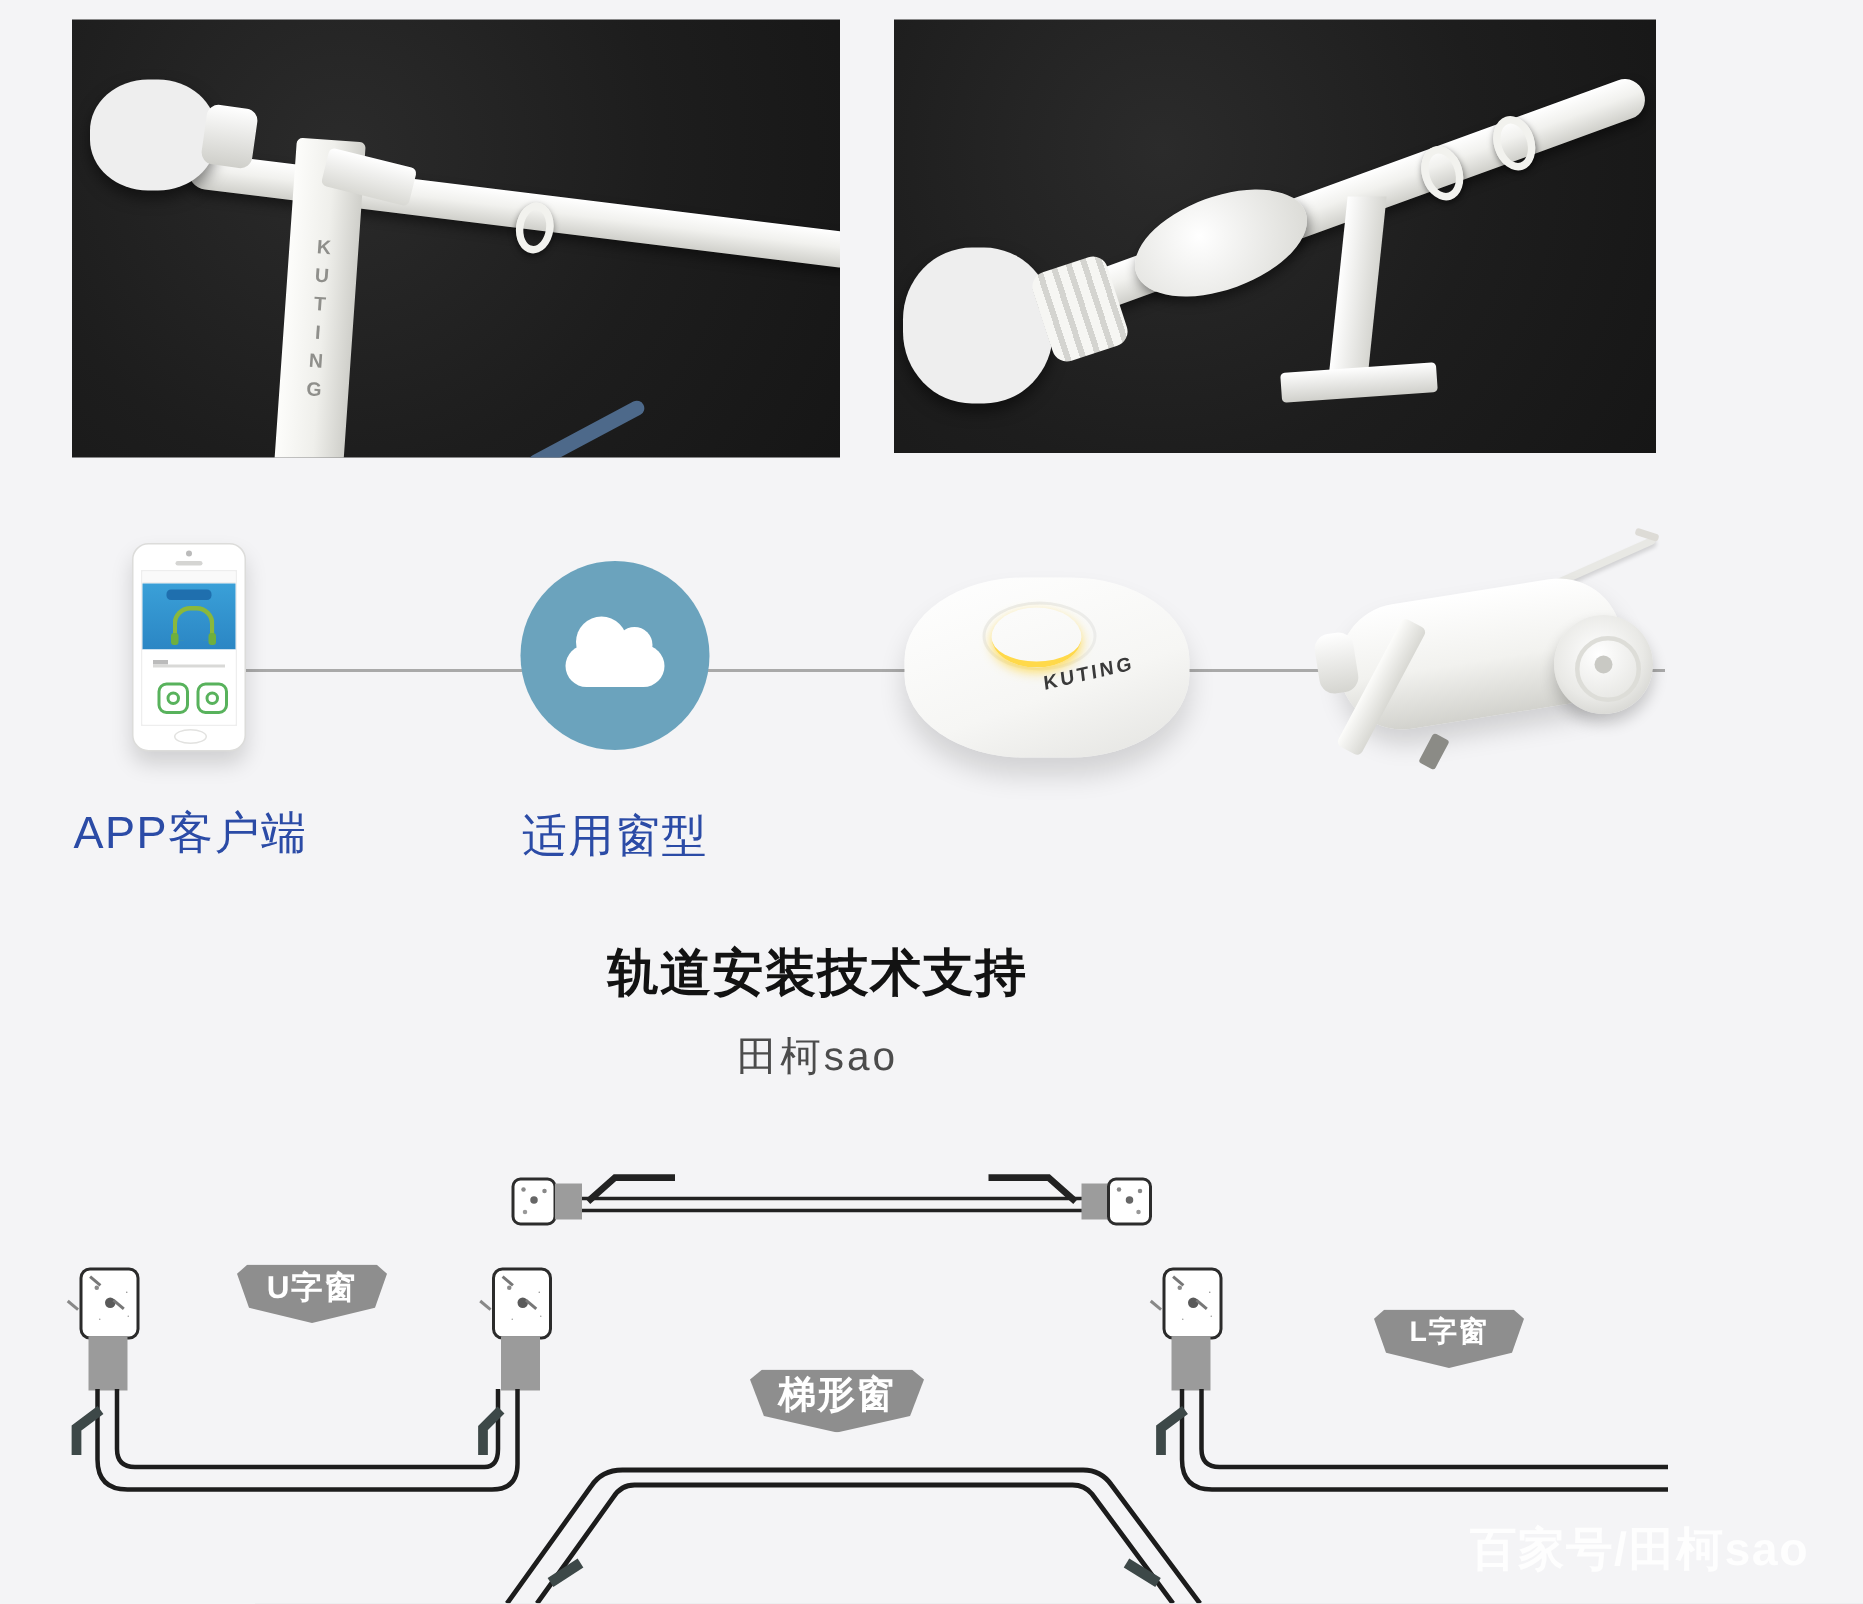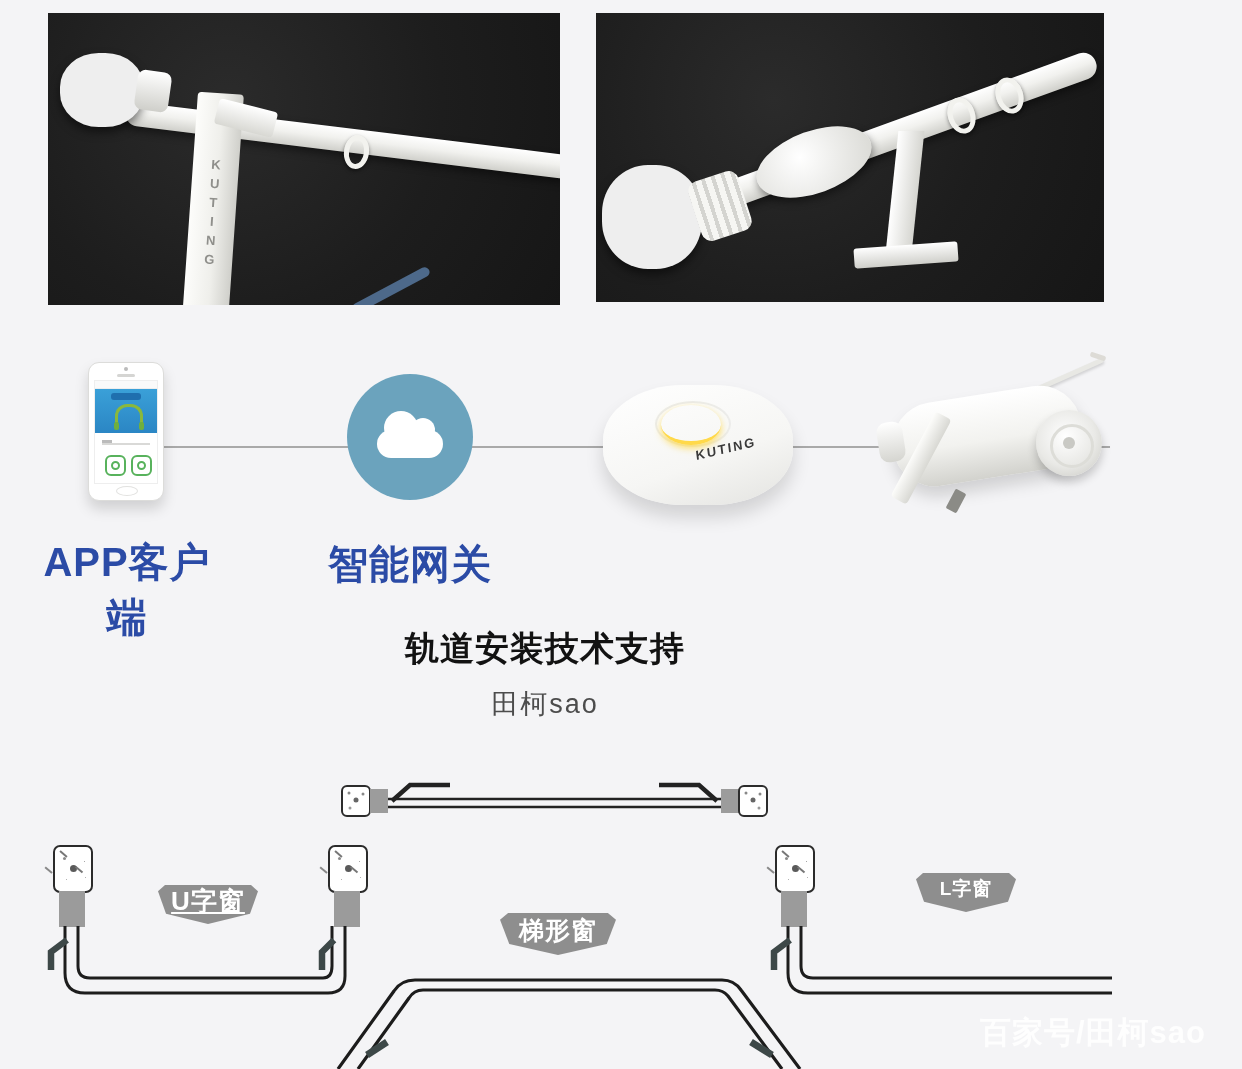--- a/index.html
+++ b/index.html
@@ -63,33 +63,33 @@
   #motor .body{position:absolute;left:14px;top:42px;width:190px;height:84px;background:linear-gradient(#ffffff 0%,#f2f2ef 55%,#d2d2cd 100%);border-radius:42px;transform:rotate(-9deg);box-shadow:0 10px 16px rgba(0,0,0,.15);}
   #motor .cap{position:absolute;left:158px;top:58px;width:66px;height:66px;border-radius:50%;background:radial-gradient(circle at 45% 40%,#ffffff 0%,#e9e9e6 55%,#c6c6c1 100%);box-shadow:0 6px 10px rgba(0,0,0,.2);}
   #motor .cap::before{content:"";position:absolute;left:14px;top:14px;width:38px;height:38px;border-radius:50%;border:3px solid #ddddd8;}
   #motor .cap::after{content:"";position:absolute;left:27px;top:27px;width:12px;height:12px;border-radius:50%;background:#c9c9c4;}
   #motor .rodthin{position:absolute;left:118px;top:28px;width:112px;height:5px;background:#e8e8e4;border-radius:3px;transform:rotate(-24deg);box-shadow:0 2px 3px rgba(0,0,0,.15);}
   #motor .rodtip{position:absolute;left:212px;top:2px;width:16px;height:5px;background:#dddbd6;border-radius:2px;transform:rotate(18deg);}
   #motor .armbracket{position:absolute;left:34px;top:58px;width:18px;height:96px;background:linear-gradient(90deg,#fcfcfa,#d8d8d3);transform:rotate(28deg);border-radius:4px;}
   #motor .clamp{position:absolute;left:72px;top:138px;width:12px;height:22px;background:#8b8b86;transform:rotate(28deg);border-radius:2px;}
   #motor .endcyl{position:absolute;left:0px;top:70px;width:26px;height:40px;background:linear-gradient(#fff,#d5d5d0);border-radius:10px;transform:rotate(-9deg);}
 
-  .flow-label{position:absolute;font-size:40px;font-weight:bold;color:#2b4ba6;text-align:center;letter-spacing:1px;}
+  .flow-label{position:absolute;font-size:30px;font-weight:normal;color:#2b4ba6;text-align:center;letter-spacing:1px;}
   #lbl-app{left:27px;top:535px;width:200px;}
   #lbl-cloud{left:310px;top:537px;width:200px;}
   #lbl-gw{left:610px;top:537px;width:180px;}
   #lbl-curtain{left:914px;top:537px;width:180px;}
 
   
   #sec-title{position:absolute;left:295px;top:626px;width:500px;text-align:center;font-size:34px;font-weight:900;color:#121212;letter-spacing:1px;}
   #sec-sub{position:absolute;left:345px;top:686px;width:400px;text-align:center;font-size:27px;font-weight:500;color:#4c4c4c;letter-spacing:2px;}
   .badge{position:absolute;background:#8e8e8e;color:#fff;font-weight:bold;text-align:center;
          clip-path:polygon(7% 0%,93% 0%,100% 16%,92% 74%,50% 100%,8% 74%,0% 16%);}
   #badge-straight{left:484px;top:723px;width:122px;height:45px;font-size:24px;line-height:38px;letter-spacing:2px;}
-  #badge-u{left:158px;top:885px;width:100px;height:39px;font-size:26px;line-height:32px;letter-spacing:1px;text-decoration:underline;}
+  #badge-u{left:158px;top:843px;width:100px;height:39px;font-size:21px;line-height:32px;letter-spacing:1px;}
   #badge-trap{left:500px;top:913px;width:116px;height:42px;font-size:25px;line-height:35px;letter-spacing:1px;}
   #badge-l{left:916px;top:873px;width:100px;height:39px;font-size:19px;line-height:32px;letter-spacing:1px;}
 
   
   .wmotor{position:absolute;width:38px;height:82px;}
   .wmotor .mbox{position:absolute;left:0;top:0;width:36px;height:44px;background:#fff;border:2px solid #2b2b2b;border-radius:7px;}
   .wmotor .mbox::before{content:"";position:absolute;left:15px;top:18px;width:7px;height:7px;border-radius:50%;background:#5a5a5a;
         box-shadow:-9px -10px 0 -2px #8a8a8a,11px -7px 0 -3px #8a8a8a,-7px 11px 0 -3px #9a9a9a,12px 9px 0 -3px #9a9a9a;}
   .wmotor .mbox::after{content:"";position:absolute;left:4px;top:6px;width:9px;height:2px;background:#777;transform:rotate(40deg);
         box-shadow:22px 2px 0 #777,-1px 22px 0 #888;}
@@ -169,21 +169,21 @@
     <div class="rodthin"></div>
     <div class="rodtip"></div>
     <div class="body"></div>
     <div class="endcyl"></div>
     <div class="armbracket"></div>
     <div class="clamp"></div>
     <div class="cap"></div>
   </div>
 
   <div class="flow-label" id="lbl-app">APP客户端</div>
-  <div class="flow-label" id="lbl-cloud">智能网关</div>
+  <div class="flow-label" id="lbl-cloud">适用窗型</div>
 
   <div id="sec-title">轨道安装技术支持</div>
   <div id="sec-sub">田柯sao</div>
 
   <div class="badge" id="badge-u">U字窗</div>
   <div class="badge" id="badge-trap">梯形窗</div>
   <div class="badge" id="badge-l">L字窗</div>
 
   <svg class="tracksvg" id="svg-straight" width="445" height="48" viewBox="0 0 445 48">
     <rect x="10" y="8" width="28" height="30" rx="5" fill="#ffffff" stroke="#2c2c2c" stroke-width="2"></rect>

